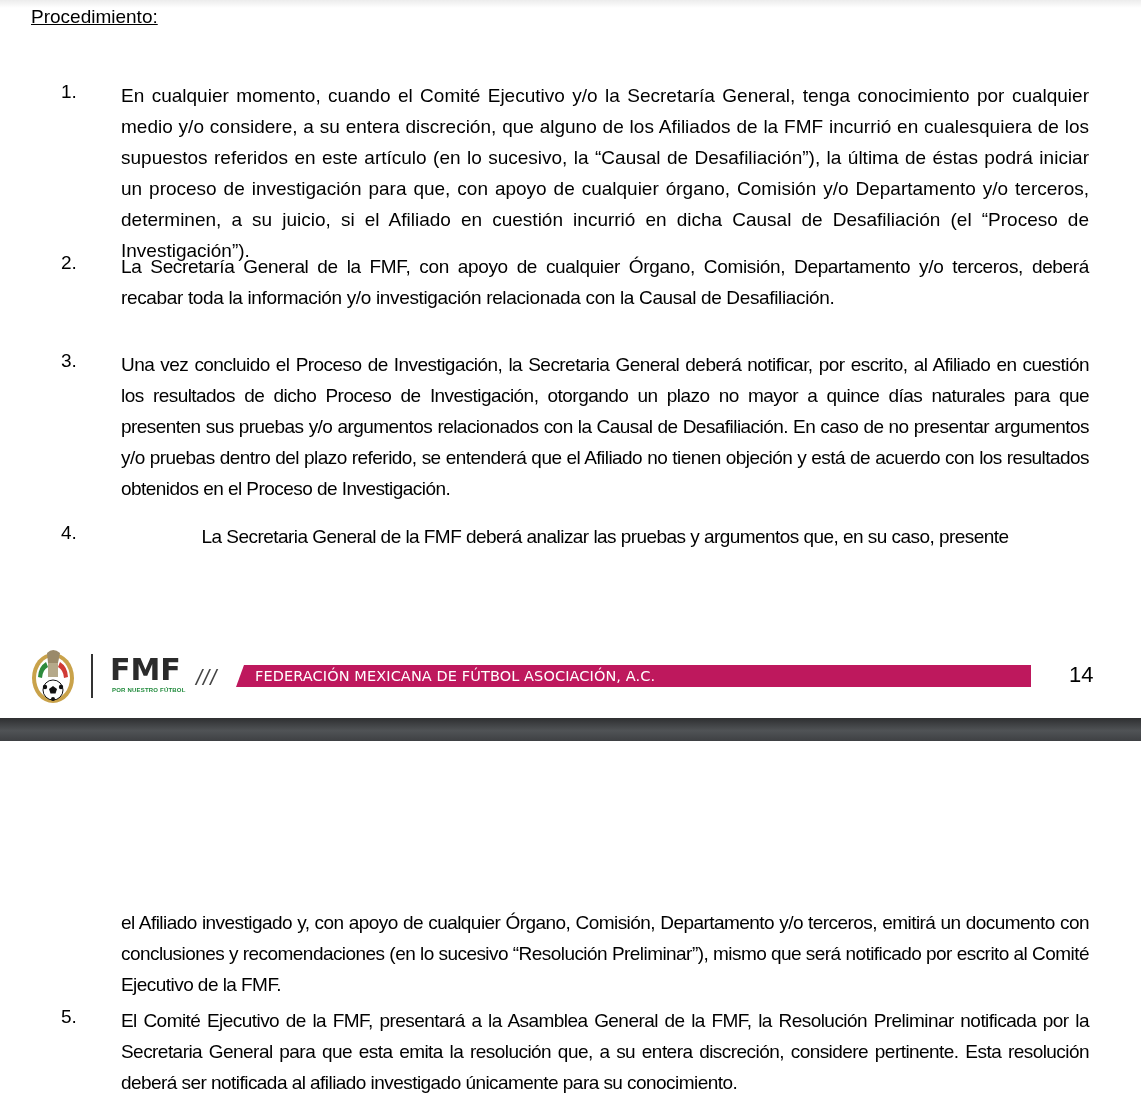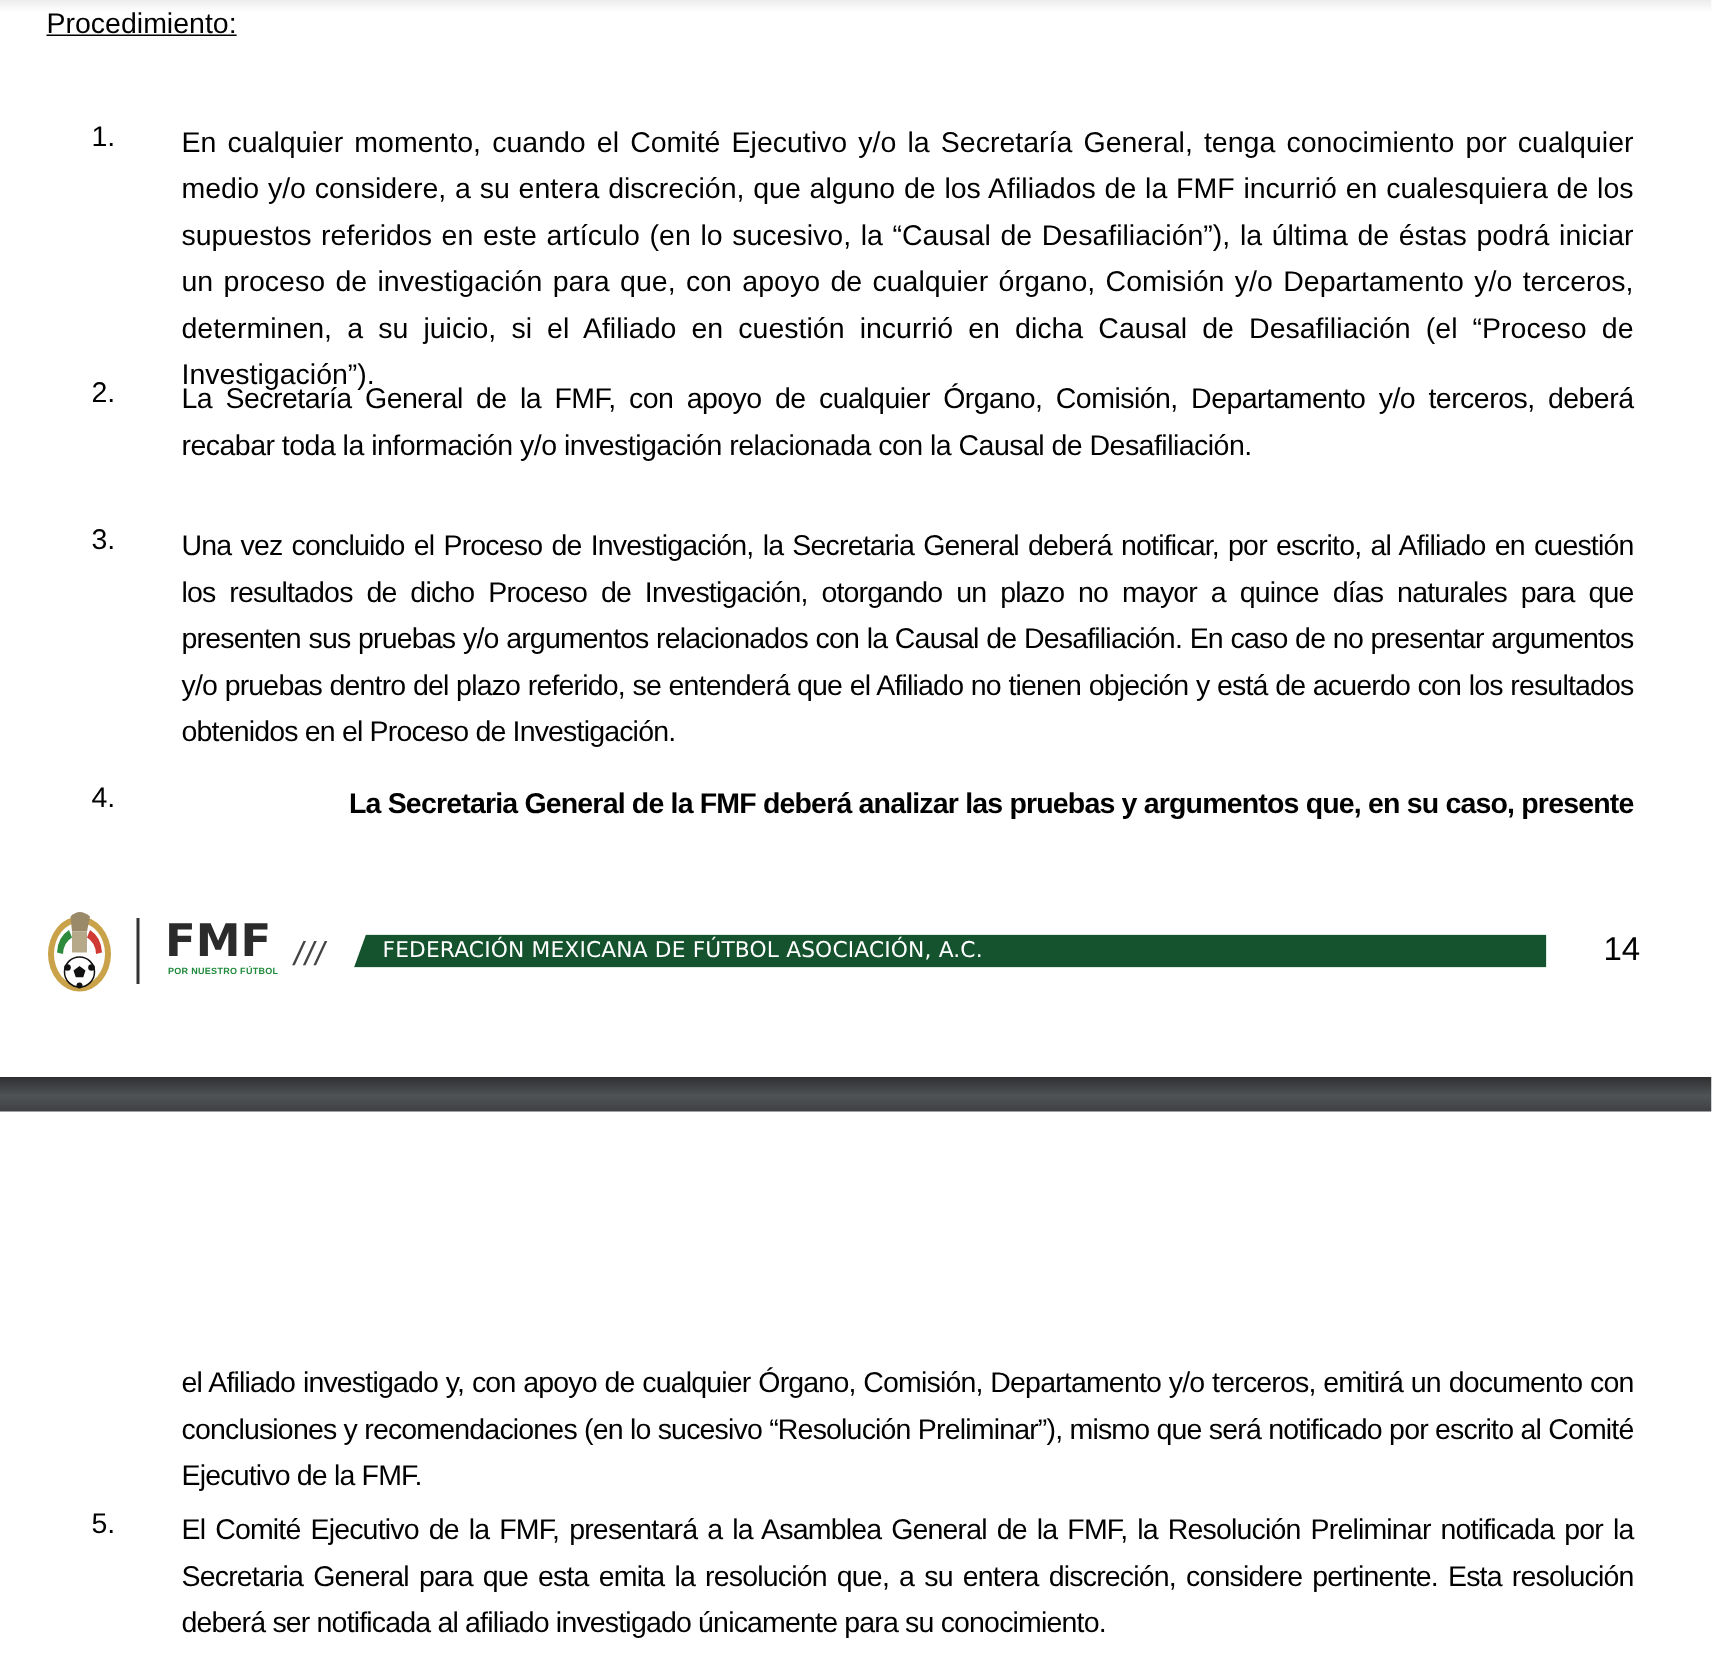--- a/index.html
+++ b/index.html
@@ -30,21 +30,21 @@
     }
     .item-text {
       position: absolute; left: 121px; width: 968px; top: 0;
       font-size: 19px; line-height: 31px;
       text-align: justify;
     }
     .item-text.tight { letter-spacing: -0.35px; }
     .item-text.tighter { letter-spacing: -0.55px; }
 
     
-    .footer { position: absolute; left: 0; top: 599px; width: 1040px; height: 70px; }
+    .footer { position: absolute; left: 0; top: 641px; width: 1040px; height: 70px; }
     .crest {
       position: absolute; left: 30px; top: 6px; width: 46px; height: 58px;
     }
     .vsep {
       position: absolute; left: 91px; top: 13px; width: 2px; height: 44px; background: #333;
     }
     .fmf-logo {
       position: absolute; left: 110px; top: 14px;
       font-family: "DejaVu Sans", sans-serif; font-weight: bold;
       font-size: 30px; line-height: 30px; color: #2b2b2b; letter-spacing: 0px;
@@ -52,21 +52,21 @@
     .fmf-tag {
       position: absolute; left: 112px; top: 46px;
       font-size: 6px; font-weight: bold; color: #1f8a3b; letter-spacing: 0.2px;
     }
     .slashes {
       position: absolute; left: 196px; top: 24px;
       font-size: 22px; color: #444; font-style: italic; letter-spacing: 1px;
     }
     .fed-bar {
       position: absolute; left: 236px; top: 24px; width: 795px; height: 22px;
-      background: #14532d;
+      background: #be185d;
       clip-path: polygon(8px 0, 100% 0, 100% 100%, 0 100%);
     }
     .fed-text {
       position: absolute; left: 19px; top: 3px;
       font-family: "DejaVu Sans", sans-serif;
       font-size: 14.5px; color: #ffffff; letter-spacing: 0.1px; white-space: nowrap;
     }
     .page-num {
       position: absolute; left: 1069px; top: 21px; font-size: 22px;
     }
@@ -92,21 +92,21 @@
   <div class="item-text tight">La Secretaría General de la FMF, con apoyo de cualquier Órgano, Comisión, Departamento y/o terceros, deberá recabar toda la información y/o investigación relacionada con la Causal de Desafiliación.</div>
 </div>
 
 <div class="item" style="top:349px;">
   <div class="item-num">3.</div>
   <div class="item-text tighter">Una vez concluido el Proceso de Investigación, la Secretaria General deberá notificar, por escrito, al Afiliado en cuestión los resultados de dicho Proceso de Investigación, otorgando un plazo no mayor a quince días naturales para que presenten sus pruebas y/o argumentos relacionados con la Causal de Desafiliación. En caso de no presentar argumentos y/o pruebas dentro del plazo referido, se entenderá que el Afiliado no tienen objeción y está de acuerdo con los resultados obtenidos en el Proceso de Investigación.</div>
 </div>
 
 <div class="item" style="top:521px;">
   <div class="item-num">4.</div>
-  <div class="item-text tighter" style="text-align:right;font-weight:bold;">La Secretaria General de la FMF deberá analizar las pruebas y argumentos que, en su caso, presente</div>
+  <div class="item-text tighter" style="text-align:center;">La Secretaria General de la FMF deberá analizar las pruebas y argumentos que, en su caso, presente</div>
 </div>
 
 <div class="footer">
   <svg class="crest" viewBox="0 0 46 58">
     <ellipse cx="23" cy="31" rx="21" ry="25" fill="#c9a24a"></ellipse>
     <ellipse cx="23" cy="31" rx="17" ry="21" fill="#ffffff"></ellipse>
     <path d="M8 30 A15 18 0 0 1 16 15 L18 20 A11 13 0 0 0 12 31 Z" fill="#2e8b3c"></path>
     <path d="M38 30 A15 18 0 0 0 30 15 L28 20 A11 13 0 0 1 34 31 Z" fill="#d03a35"></path>
     <path d="M17 6 Q23 0 30 6 L28 16 L18 16 Z" fill="#9a8a6a"></path>
     <rect x="18" y="16" width="10" height="14" fill="#b5a98a"></rect>

